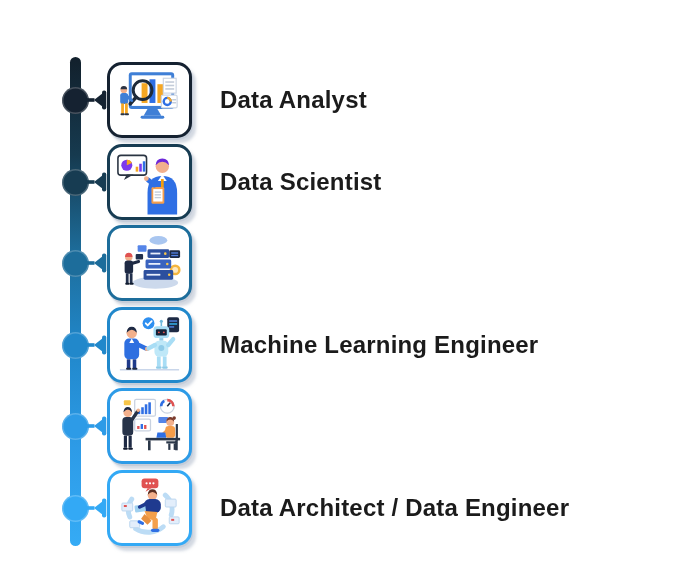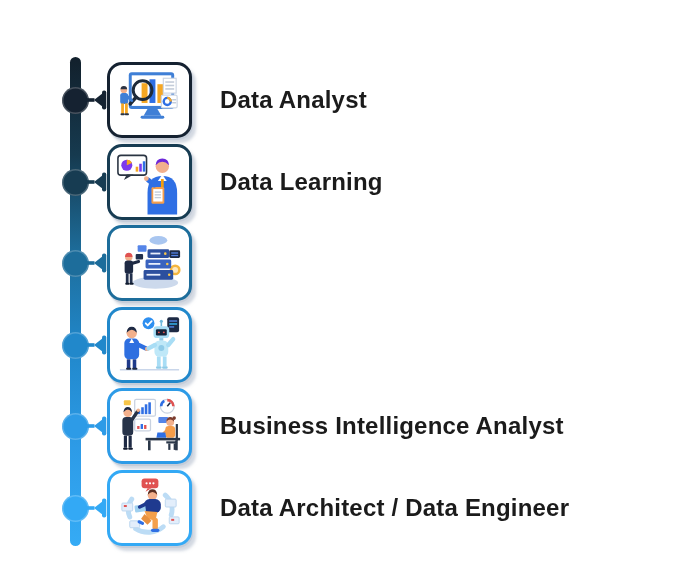--- a/index.html
+++ b/index.html
@@ -106,21 +106,21 @@
         <circle cx="34.8" cy="29.5" r="2.4" fill="#f2b08c"></circle>
         <rect x="6" y="6" width="29" height="20" rx="3" fill="#ffffff" stroke="#2a3442" stroke-width="1.6"></rect>
         <polygon points="15,25.5 12,31 22,25.5" fill="#2a3442"></polygon>
         <circle cx="15" cy="16" r="5.6" fill="#7c3aed"></circle>
         <path d="M15 16 L15 10.4 A5.6 5.6 0 0 1 20.3 13.8 Z" fill="#f6a723"></path>
         <rect x="24" y="17.5" width="2.6" height="5" fill="#f6a723"></rect>
         <rect x="27.6" y="14.5" width="2.6" height="8" fill="#7c3aed"></rect>
         <rect x="31.2" y="12" width="2.6" height="10.5" fill="#2f6fe4"></rect>
       </svg>
     </div>
-    <div class="label">Data Learning</div>
+    <div class="label">Data Scientist</div>
   </div>
 
   <div class="row" style="--cy: 263px; --c: #1d6d9b;">
     <div class="node"></div>
     <svg class="connector" viewBox="0 0 22 26">
       <rect x="0" y="11.2" width="9.5" height="3.6" fill="currentColor"></rect>
       <polygon points="9,13 17,6.8 17,19.2" fill="currentColor"></polygon>
       <rect x="17" y="3.5" width="4.3" height="19" rx="2" fill="currentColor"></rect>
     </svg>
     <div class="card">
@@ -191,20 +191,21 @@
         <rect x="43" y="28.6" width="14" height="16" rx="4.5" fill="#bfe8f8"></rect>
         <circle cx="50" cy="36" r="3" fill="#8fcbe8"></circle>
         <line x1="43.5" y1="33" x2="37" y2="36.5" stroke="#a8ddf5" stroke-width="4.4" stroke-linecap="round"></line>
         <line x1="57" y1="33" x2="62" y2="27" stroke="#a8ddf5" stroke-width="4.4" stroke-linecap="round"></line>
         <rect x="45.5" y="44.6" width="3.8" height="10" fill="#a8ddf5"></rect>
         <rect x="51.5" y="44.6" width="3.8" height="10" fill="#a8ddf5"></rect>
         <rect x="44.6" y="54.6" width="5.6" height="2.4" rx="1.2" fill="#8fcbe8"></rect>
         <rect x="50.8" y="54.6" width="5.6" height="2.4" rx="1.2" fill="#8fcbe8"></rect>
       </svg>
     </div>
+    <div class="label">Machine Learning Engineer</div>
   </div>
 
   <div class="row" style="--cy: 426px; --c: #2d9be7;">
     <div class="node"></div>
     <svg class="connector" viewBox="0 0 22 26">
       <rect x="0" y="11.2" width="9.5" height="3.6" fill="currentColor"></rect>
       <polygon points="9,13 17,6.8 17,19.2" fill="currentColor"></polygon>
       <rect x="17" y="3.5" width="4.3" height="19" rx="2" fill="currentColor"></rect>
     </svg>
     <div class="card">
@@ -241,21 +242,20 @@
         <line x1="56" y1="37" x2="51.5" y2="41.5" stroke="#f59e4b" stroke-width="3" stroke-linecap="round"></line>
         <polygon points="45,45 55,45 54,39.5 46,39.5" fill="#2f6fe4"></polygon>
         <rect x="34" y="45" width="35" height="2.6" fill="#2a3648"></rect>
         <rect x="36.5" y="47.6" width="2.6" height="10" fill="#2a3648"></rect>
         <rect x="64" y="47.6" width="2.6" height="10" fill="#2a3648"></rect>
         <rect x="55" y="48.5" width="11" height="2.2" fill="#2a3648"></rect>
         <rect x="57" y="50.7" width="2.2" height="6.5" fill="#2a3648"></rect>
         <rect x="62.5" y="50.7" width="2.2" height="6.5" fill="#2a3648"></rect>
       </svg>
     </div>
-    <div class="label">Business Intelligence Analyst</div>
   </div>
 
   <div class="row" style="--cy: 508px; --c: #33a9f5;">
     <div class="node"></div>
     <svg class="connector" viewBox="0 0 22 26">
       <rect x="0" y="11.2" width="9.5" height="3.6" fill="currentColor"></rect>
       <polygon points="9,13 17,6.8 17,19.2" fill="currentColor"></polygon>
       <rect x="17" y="3.5" width="4.3" height="19" rx="2" fill="currentColor"></rect>
     </svg>
     <div class="card">

